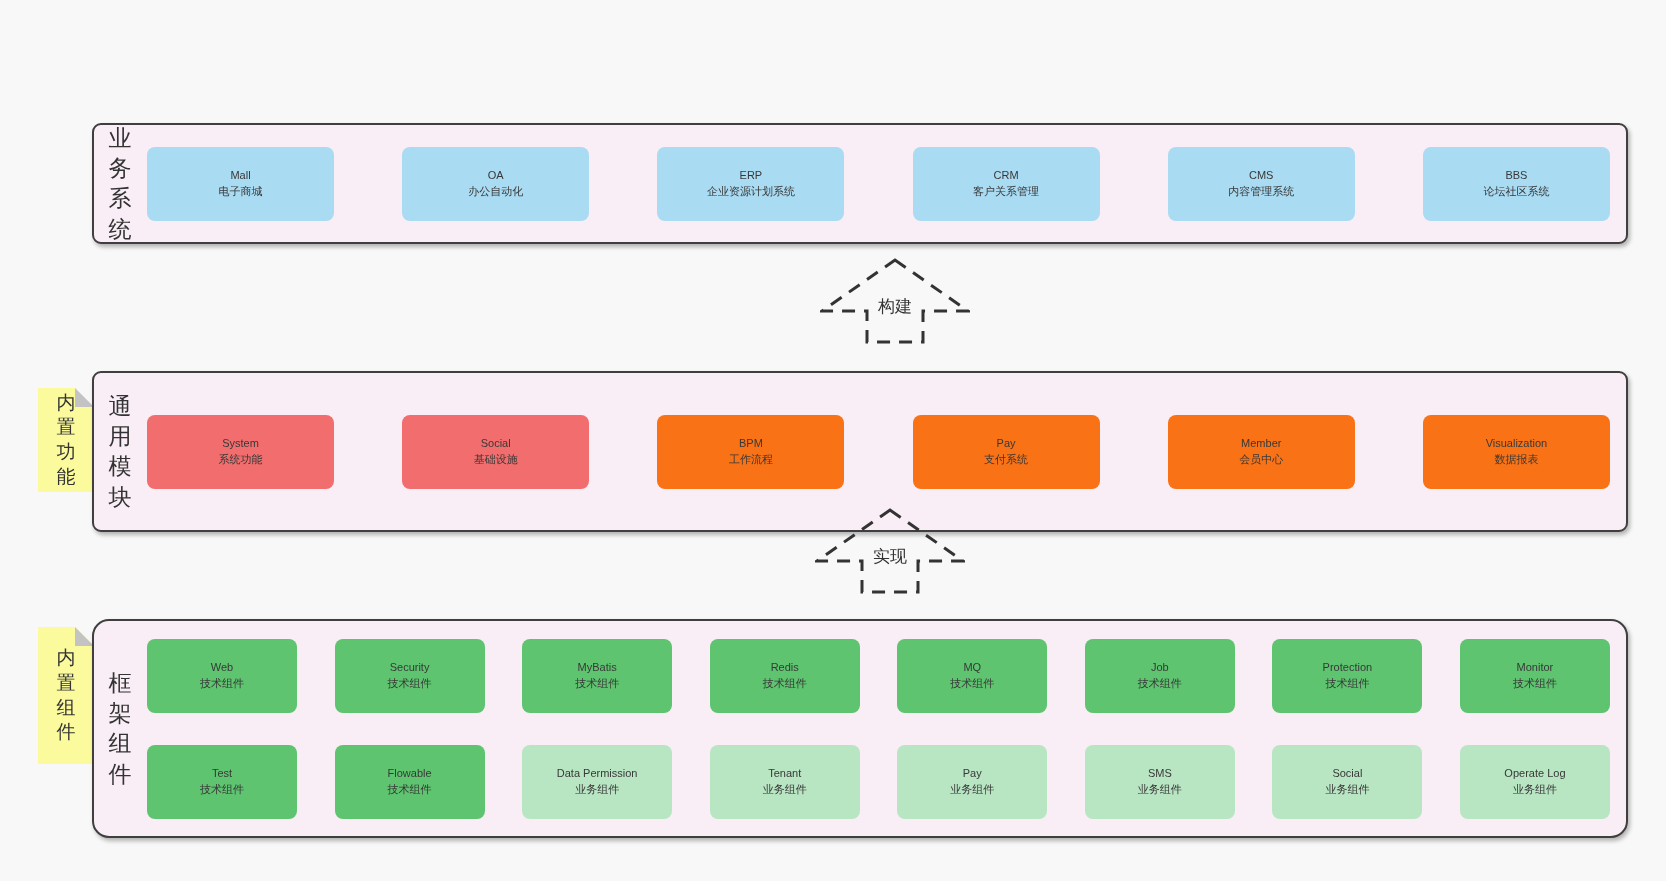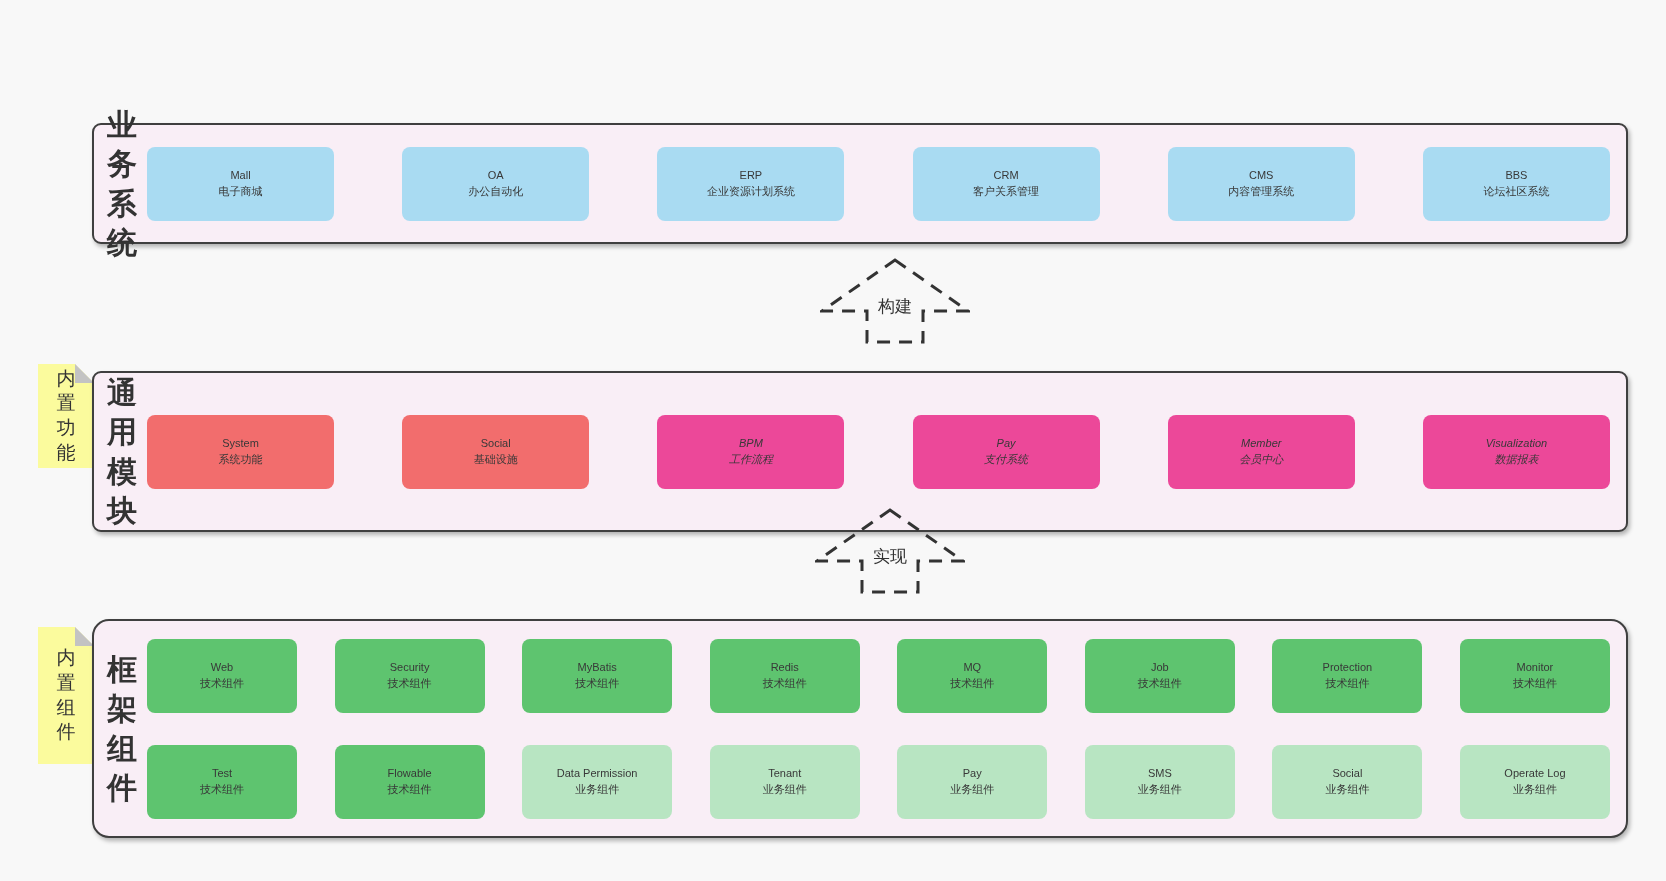--- a/index.html
+++ b/index.html
@@ -14,50 +14,50 @@
     position:absolute;left:92px;width:1536px;box-sizing:border-box;
     background:#f9eef6;border:2px solid #3f3f3f;border-radius:9px;
     box-shadow:2px 3px 4px rgba(0,0,0,.28);
     z-index:2;
   }
   .section-business{top:123px;height:121px;}
   .section-modules{top:371px;height:161px;}
   .section-components{top:619px;height:219px;border-radius:17px;}
   .side-label{
     position:absolute;left:13px;top:50%;transform:translateY(-50%);
-    width:26px;font-size:30px;line-height:1.32;color:#333;
-    word-break:break-all;text-align:center;font-weight:bold;
+    width:26px;font-size:23px;line-height:1.32;color:#333;
+    word-break:break-all;text-align:center;
   }
   .rows{
     position:absolute;left:53px;right:16px;top:0;bottom:0;
     display:flex;flex-direction:column;justify-content:center;gap:32px;
   }
   .row{display:flex;justify-content:space-between;}
   
   .box{
     height:74px;border-radius:8px;display:flex;flex-direction:column;
     justify-content:center;align-items:center;text-align:center;
     font-size:11px;line-height:1.42;padding:0 8px;box-sizing:border-box;
   }
   .row-6 .box{width:187px;}
   .row-8 .box{width:150px;padding:0 14px;}
   .box-title,.box-sub{width:100%;}
   .blue{background:#a9dbf2;}
   .red{background:#f26d6d;}
-  .pink{background:#ec4899;font-style:italic;}
+  .pink{background:#f97316;}
   .green{background:#5ec46f;}
   .lightgreen{background:#b8e5c2;}
   
   .sticky{
     position:absolute;left:38px;width:56px;background:#fbfb9d;
     box-shadow:1px 2px 3px rgba(0,0,0,.22);
     clip-path:polygon(0 0,calc(100% - 19px) 0,100% 19px,100% 100%,0 100%);
     z-index:1;display:flex;align-items:center;justify-content:center;
   }
-  .sticky-modules{top:364px;height:104px;}
+  .sticky-modules{top:388px;height:104px;}
   .sticky-components{top:627px;height:137px;}
   .sticky .fold{
     position:absolute;top:0;right:0;width:19px;height:19px;
     background:linear-gradient(225deg,transparent 49%,#c3c3c3 50%);
   }
   .sticky .sticky-text{
     font-size:19px;line-height:1.3;color:#333;width:20px;
     word-break:break-all;text-align:center;position:relative;z-index:2;
   }
   

